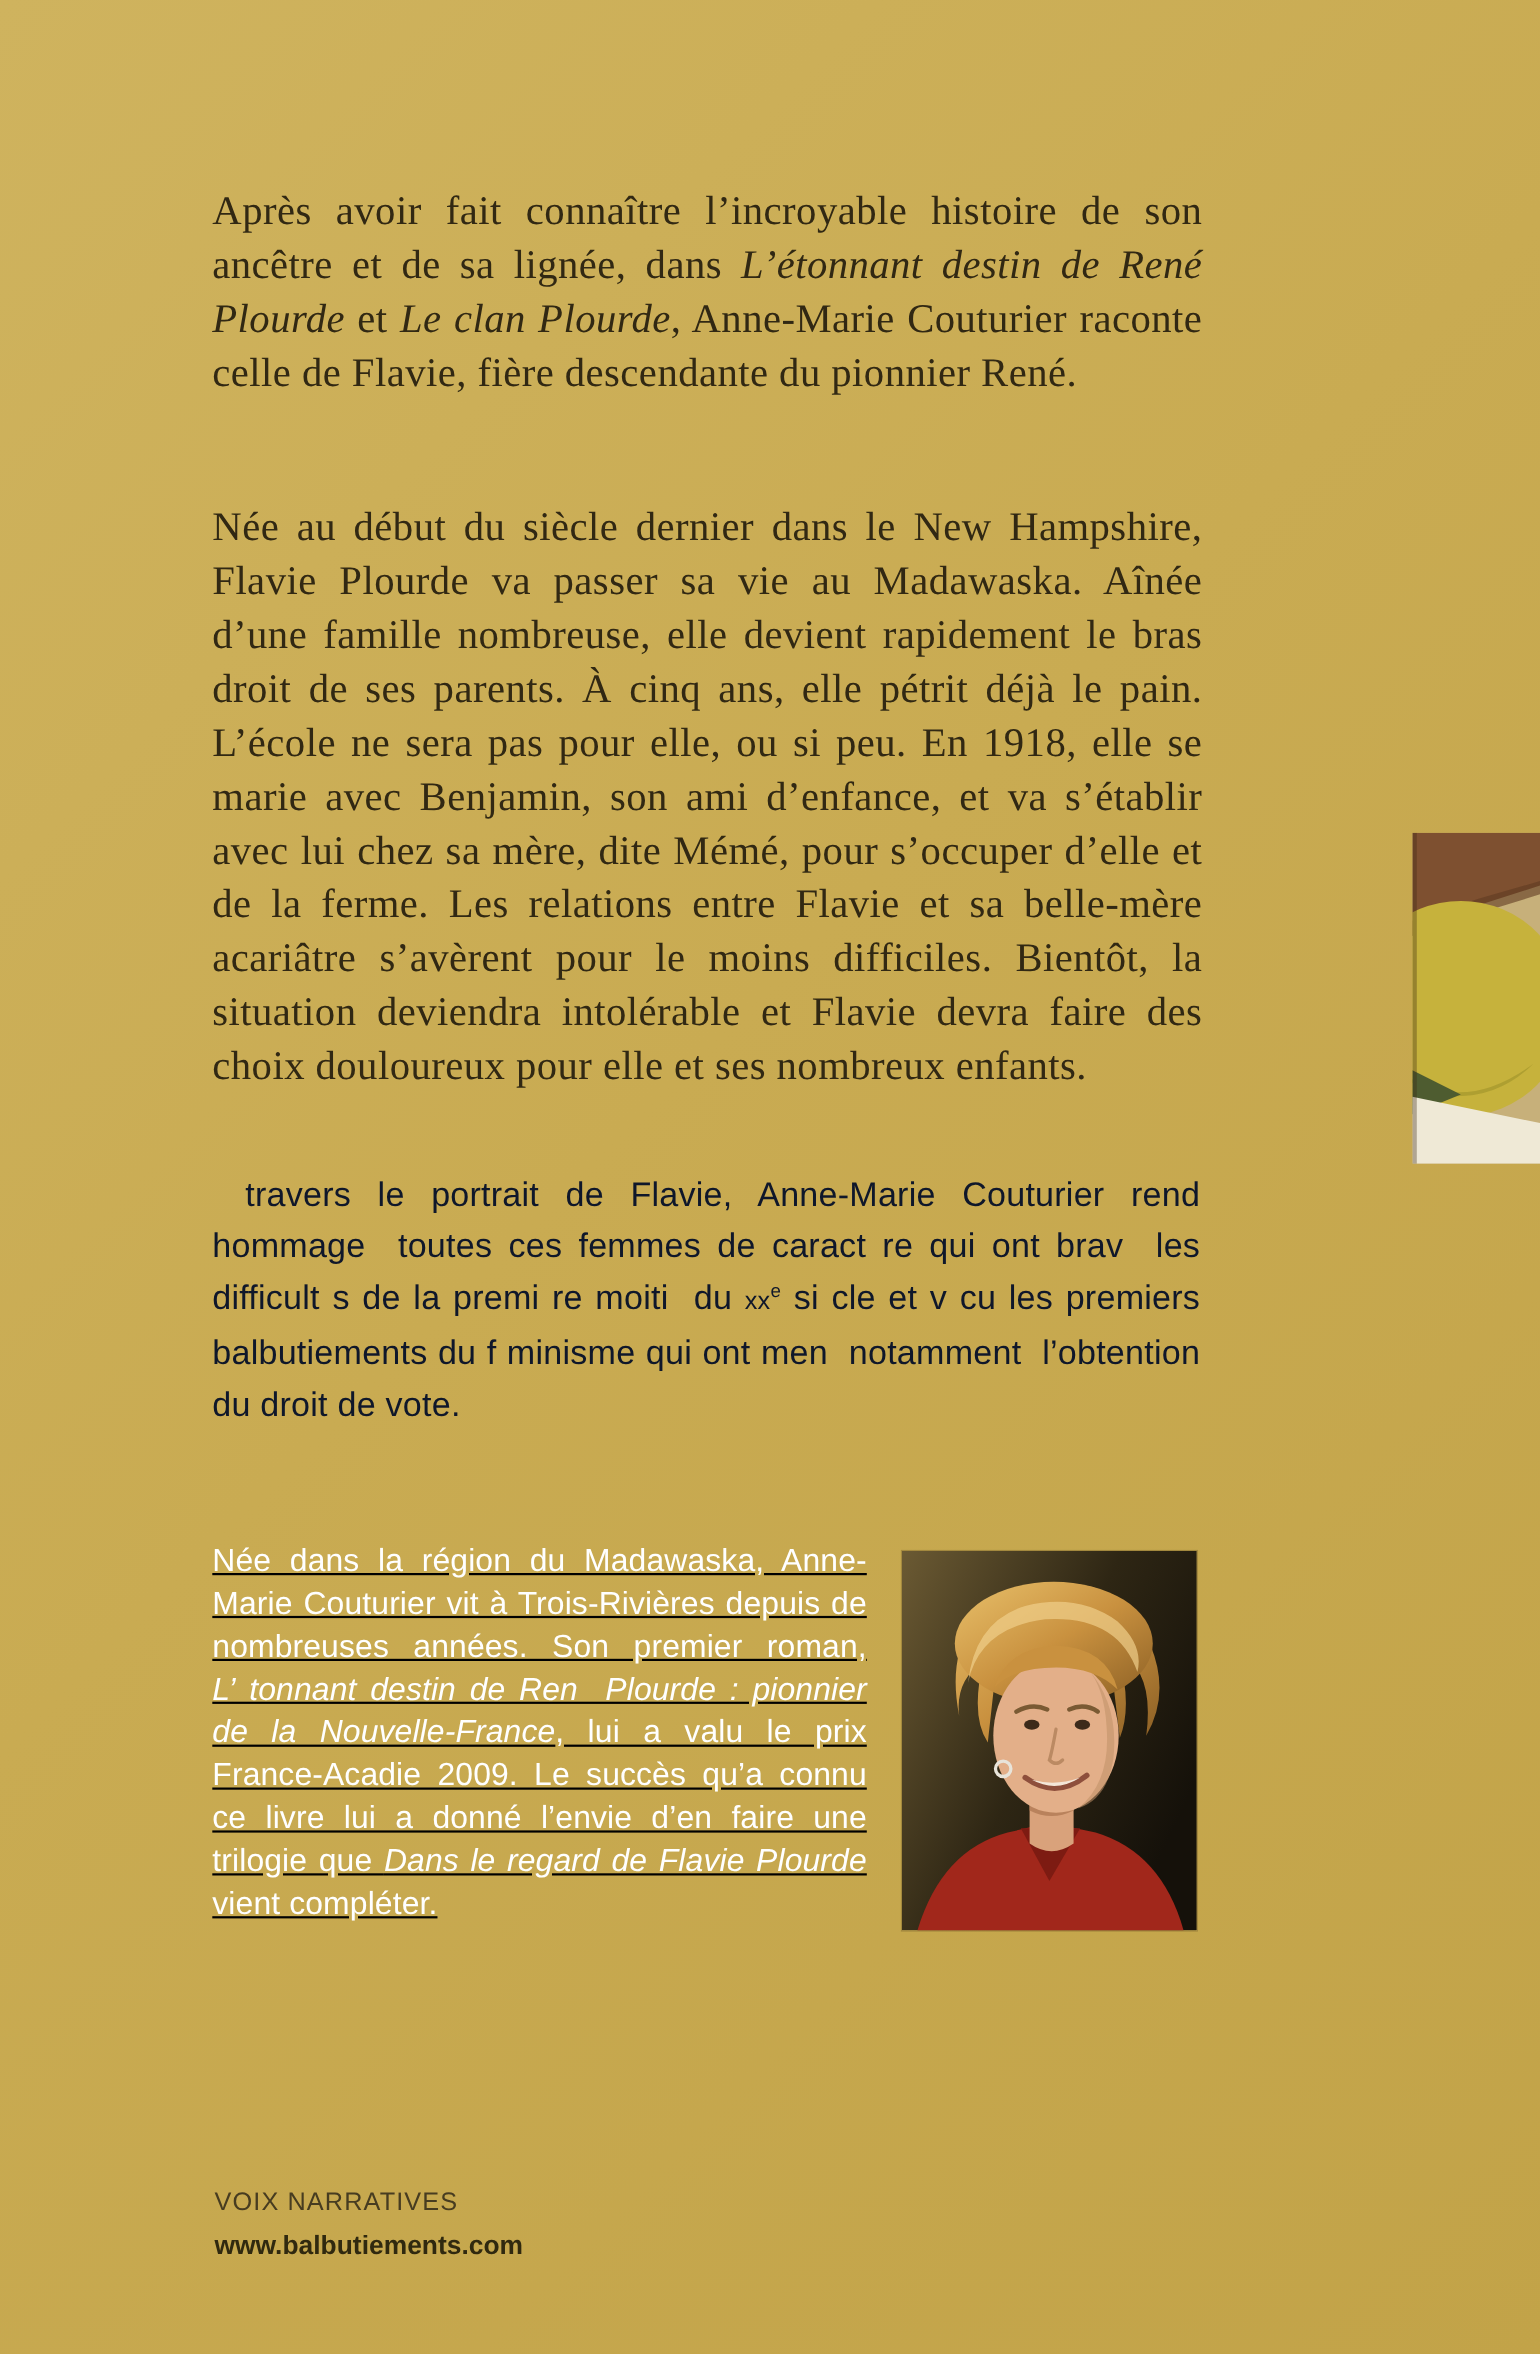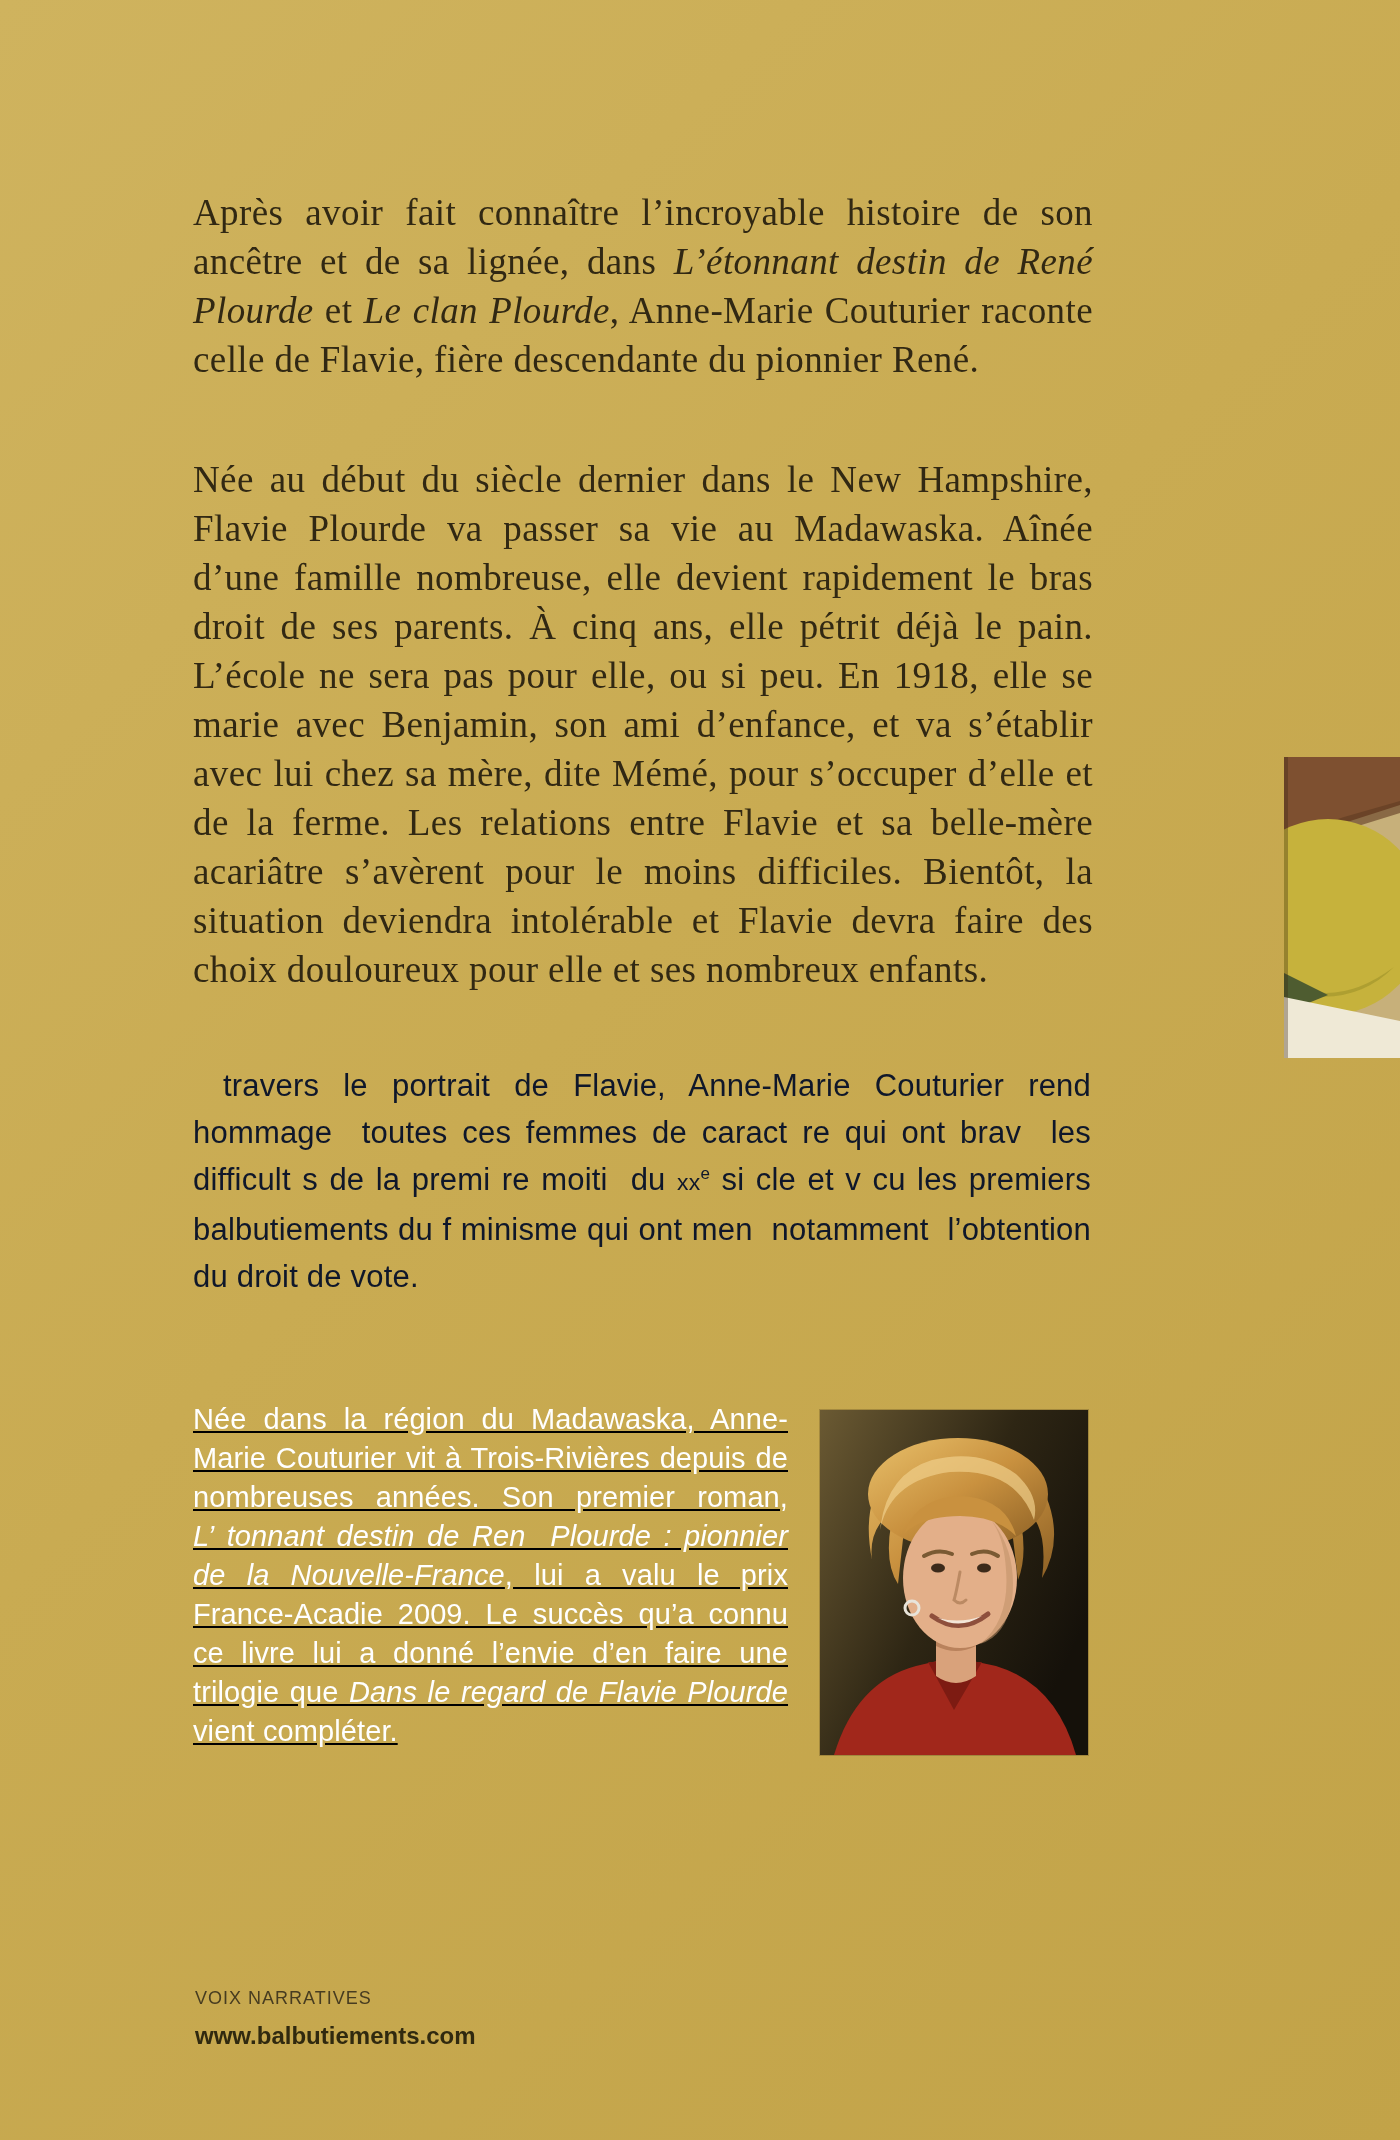--- a/index.html
+++ b/index.html
@@ -8,21 +8,21 @@
     background:linear-gradient(135deg,#cfb35e 0%,#c9ab52 45%,#c2a348 100%);
     font-family:"Liberation Sans",sans-serif;
   }
   .serif{
     font-family:"Liberation Serif",serif;
     color:#312813;
     font-size:37px;line-height:49px;
     text-align:justify;letter-spacing:0.4px;
     margin:0;position:absolute;
   }
-  .p1{left:193px;top:188px;width:900px;}
+  .p1{left:193px;top:168px;width:900px;}
   .p2{left:193px;top:455px;width:900px;}
   .it{font-style:italic;}
   .tribute{
     position:absolute;left:193px;top:1062px;width:898px;
     color:#0f172a;font-size:31px;line-height:47px;
     text-align:justify;text-indent:30px;margin:0;
     letter-spacing:0.2px;
   }
   .rn{font-size:0.74em;}
   .tribute sup{font-size:0.55em;line-height:0;}
@@ -33,21 +33,21 @@
   }
   .photo svg{display:block;width:100%;height:100%;}
   .bio{
     color:#ffffff;font-size:29px;line-height:39px;
     text-align:justify;margin:0;letter-spacing:0.1px;
   }
   .art-strip{position:absolute;right:0;top:757px;width:116px;height:301px;}
   .art-strip svg{display:block;width:100%;height:100%;}
   .footer{position:absolute;left:195px;top:1988px;}
   .collection{
-    font-size:18px;color:#473c20;letter-spacing:1px;margin:0;
+    font-size:23px;color:#473c20;letter-spacing:1px;margin:0;
   }
   .url{
     font-size:24px;font-weight:bold;color:#30290f;margin:13px 0 0 0;
   }
 </style>
 </head>
 <body>
 
 <div>
 

